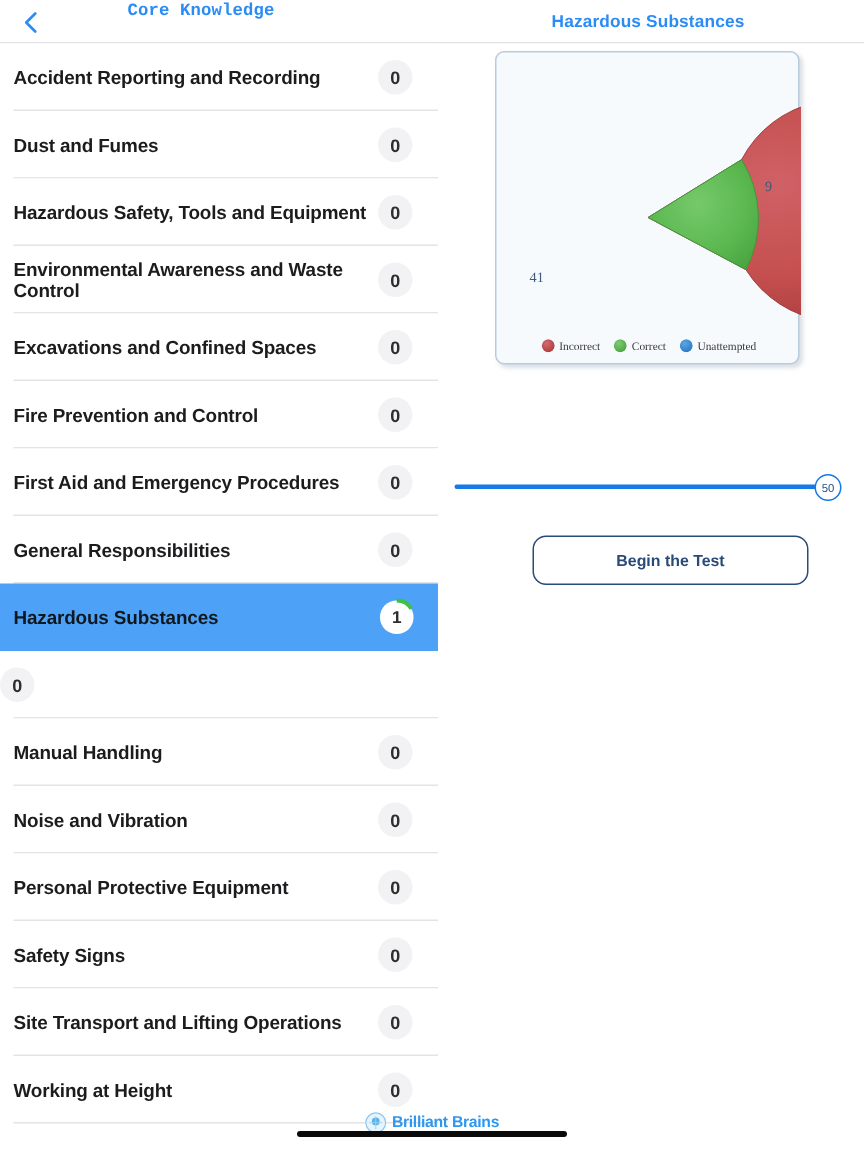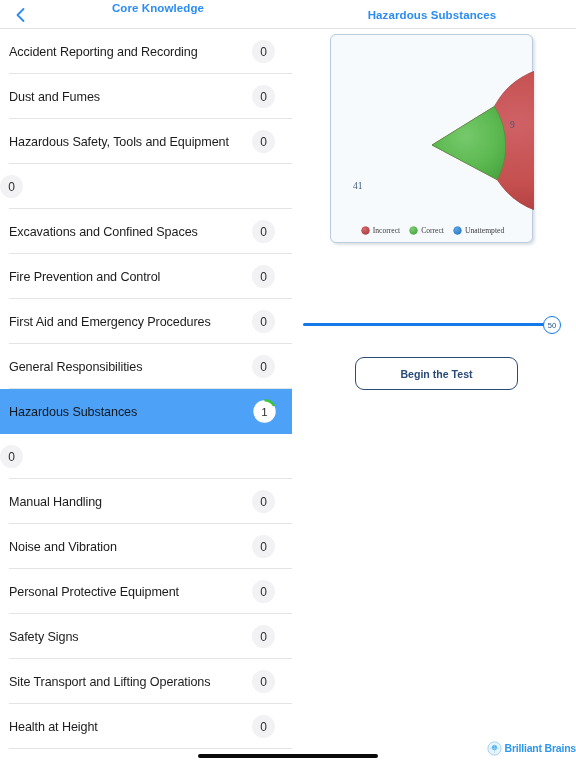--- a/index.html
+++ b/index.html
@@ -15,36 +15,37 @@
   .navbar {
     position: absolute; left: 0; top: 0; width: 576px; height: 29px;
     background: #ffffff;
     border-bottom: 1px solid #e2e2e4;
   }
   .back-chevron {
     position: absolute; left: 11px; top: 5px;
     width: 20px; height: 20px; cursor: pointer;
   }
   .nav-title-left {
-    position: absolute; left: 68px; top: 0; width: 180px; height: 15px;
+    position: absolute; left: 44px; top: 0; width: 180px; height: 15px;
     display: flex; align-items: center; justify-content: center;
     color: #2b8cf5; font-size: 11.5px; font-weight: bold;
     letter-spacing: 0.1px;
+    font-family: Liberation Mono, monospace;
   }
   .nav-title-right {
     position: absolute; left: 346px; top: 0; width: 172px; height: 29px;
     display: flex; align-items: center; justify-content: center;
     color: #2b8cf5; font-size: 11.5px; font-weight: bold;
     letter-spacing: 0.1px;
   }
 
   
   .list-panel {
     position: absolute; left: 0; top: 29px; width: 292px; height: 739px;
-    background: #ffffff; overflow: hidden;
+    background: #ffffff; overflow: hidden; font-weight: bold;
   }
   .list-row {
     position: relative; height: 45px; width: 292px;
     display: flex; align-items: center;
     cursor: pointer; background: #ffffff;
   }
   .list-row .sep {
     position: absolute; left: 9px; right: 0; bottom: 0;
     height: 1px; background: #e4e4e6;
   }
@@ -116,32 +117,32 @@
     position: absolute; left: 240px; top: 4px;
     width: 18px; height: 18px; border-radius: 50%;
     background: #ffffff; border: 1.6px solid #1579e8;
     display: flex; align-items: center; justify-content: center;
     font-size: 7.6px; color: #1f4f85; cursor: pointer;
   }
 
   
   .begin-btn {
     position: absolute; left: 63px; top: 328px;
-    width: 163px; height: 33px;
+    width: 184px; height: 33px;
     border: 1.4px solid #2a4a78; border-radius: 9px;
     background: #ffffff;
     display: flex; align-items: center; justify-content: center;
     font-size: 10.6px; font-weight: bold; color: #2a4a78;
     cursor: pointer;
   }
 
   
   .brand {
     position: absolute; left: 0; bottom: 8px; width: 576px; height: 24px;
-    display: flex; align-items: center; justify-content: flex-end; gap: 3px;
+    display: flex; align-items: center; justify-content: center; gap: 3px;
   }
   .brand-text {
     font-size: 10.5px; font-weight: bold; color: #2e97ef;
     letter-spacing: -0.2px;
   }
   .home-indicator {
     position: absolute; left: 198px; bottom: 10px;
     width: 180px; height: 4px; border-radius: 3px; background: #0a0a0a;
   }
 </style>
@@ -170,20 +171,21 @@
         <div class="row-label">Dust and Fumes</div>
         <div class="row-badge">0</div>
         <div class="sep"></div>
       </div>
       <div class="list-row">
         <div class="row-label">Hazardous Safety, Tools and Equipment</div>
         <div class="row-badge">0</div>
         <div class="sep"></div>
       </div>
       <div class="list-row">
+        <div class="row-label">Environmental Awareness and Waste Control</div>
         <div class="row-badge">0</div>
         <div class="sep"></div>
       </div>
       <div class="list-row">
         <div class="row-label">Excavations and Confined Spaces</div>
         <div class="row-badge">0</div>
         <div class="sep"></div>
       </div>
       <div class="list-row">
         <div class="row-label">Fire Prevention and Control</div>
@@ -234,21 +236,21 @@
         <div class="row-label">Safety Signs</div>
         <div class="row-badge">0</div>
         <div class="sep"></div>
       </div>
       <div class="list-row">
         <div class="row-label">Site Transport and Lifting Operations</div>
         <div class="row-badge">0</div>
         <div class="sep"></div>
       </div>
       <div class="list-row">
-        <div class="row-label">Health at Height</div>
+        <div class="row-label">Working at Height</div>
         <div class="row-badge">0</div>
         <div class="sep"></div>
       </div>
     </div>
 
   <div class="right-panel">
 
     <div class="chart-card">
       <svg class="chart-svg" width="203" height="209" viewBox="0 0 203 209">
         <defs>

